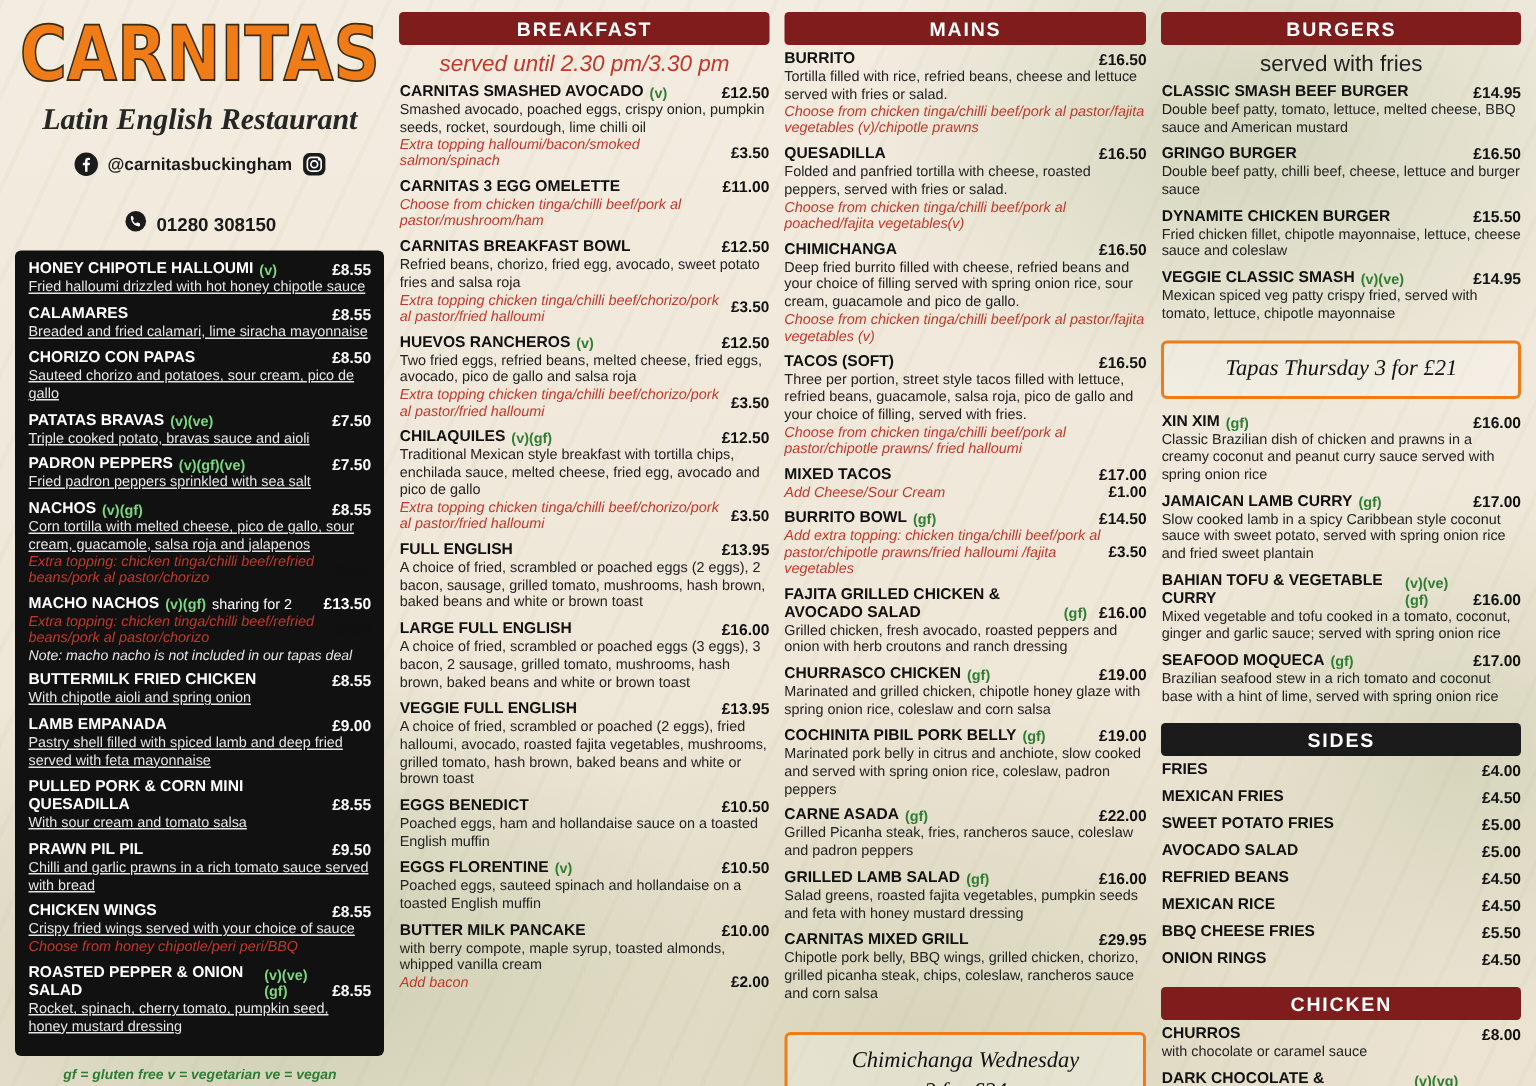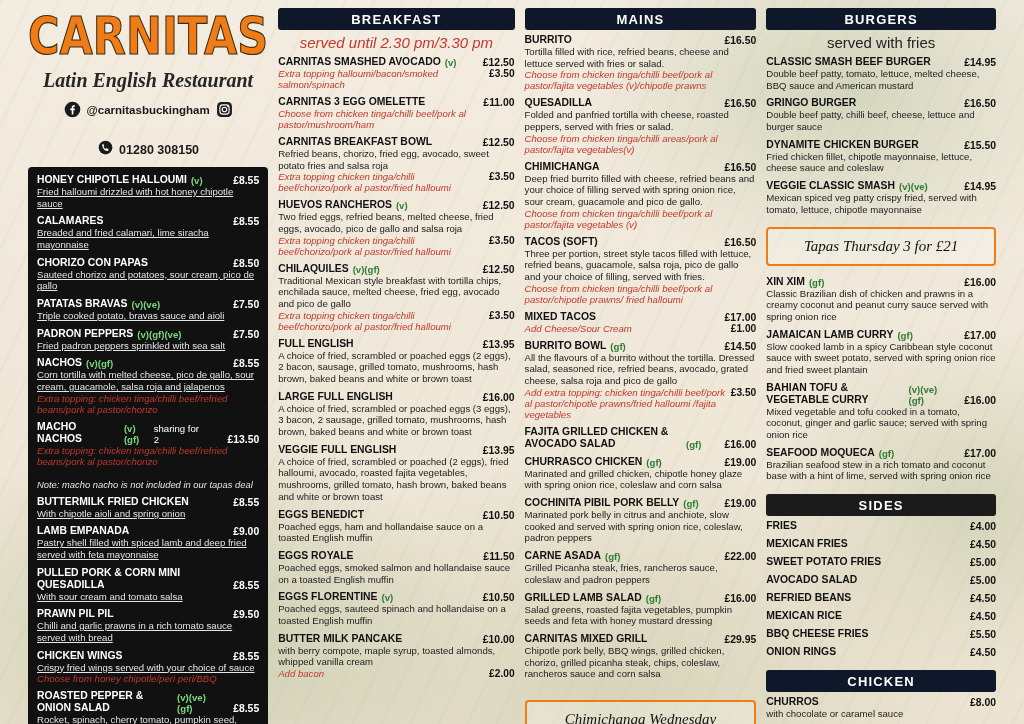--- a/index.html
+++ b/index.html
@@ -22,21 +22,21 @@
       linear-gradient(#f3ece0, #ece3d2);
     z-index:0;
   }
   .bg:before {
     content:"";
     position:absolute; inset:0;
     background:
       repeating-linear-gradient(115deg, rgba(150,170,110,0.10) 0px, rgba(150,170,110,0.10) 3px, rgba(0,0,0,0) 3px, rgba(0,0,0,0) 26px);
     opacity:.55;
   }
-  .page { position:relative; z-index:2; width:1024px; height:724px; padding:8px 28px; }
+  .page { position:relative; z-index:2; width:1024px; height:724px; padding:8px 10px; }
 
   .cols { display:flex; gap:10px; height:708px; }
   .col { }
   .col-1 { width:250px; }
   .col-2 { width:250px; }
   .col-3 { width:245px; }
   .col-4 { width:243px; }
 
   
   .logo-wrap { text-align:center; padding-top:4px; }
@@ -61,21 +61,21 @@
     margin-top:14px;
   }
   .socials { display:flex; align-items:center; justify-content:center; gap:6px; margin-top:9px; }
   .soc-icon { width:17px; height:17px; display:inline-block; }
   .soc-handle { font-size:11.5px; color:#1a1a1a; font-weight:bold; }
   .phone-row { display:flex; align-items:flex-end; justify-content:center; gap:5px; margin-top:22px; }
   .phone-num { font-size:12.5px; font-weight:bold; color:#1a1a1a; }
 
   
   .bar {
-    background:#0f172a;
+    background:#7f1d1d;
     color:#fff;
     text-align:center;
     font-weight:bold;
     font-size:13px;
     letter-spacing:1.2px;
     padding:4px 0 3px;
     border-radius:3px;
     margin-bottom:4px;
   }
   .bar.dark { background:#1b1b1b; color:#fff; }
@@ -92,37 +92,37 @@
   .item { margin-bottom:6px; }
   .item-head {
     display:flex; align-items:flex-end; gap:4px;
   }
   .item-name {
     font-weight:bold; font-size:10.4px; color:#111; text-transform:uppercase;
     line-height:1.15;
     flex:0 1 auto;
   }
   .dots { flex:1 1 auto; border-bottom:1px dotted rgba(0,0,0,0); height:8px; }
-  .price { font-weight:bold; font-size:10.4px; color:#111; white-space:nowrap;margin-left:15px; }
+  .price { font-weight:bold; font-size:10.4px; color:#111; white-space:nowrap; }
   .desc { font-size:9.6px; color:#222; line-height:1.22; margin-top:0px; }
   .note-it { font-size:9.4px; color:#222; font-style:italic; }
   .tag { color:#2e7d32; font-weight:bold; }
 
-  .sub-line { display:flex; align-items:flex-start; }
+  .sub-line { display:flex; align-items:center; }
   .sub-line .lbl { font-size:9.6px; color:#c0392b; font-style:italic; }
   .sub-line .pr { margin-left:auto; font-size:10.2px; font-weight:bold; color:#111; }
 
   
   .panel-black {
     background:#111; color:#fff; border-radius:4px; padding:7px 9px 8px;
   }
   .panel-black .item-name { color:#fff; }
   .panel-black .price { color:#fff; }
   .panel-black .desc { color:#e6e6e6;text-decoration:underline; }
-  .panel-black .note-it { color:#e6e6e6;margin-top:12px; }
+  .panel-black .note-it { color:#e6e6e6; }
   .panel-black .tag { color:#7bd87f; }
 
   
   .legend { margin-top:7px; font-size:9px; color:#222; text-align:center; }
   .legend .key { color:#2e7d32; font-weight:bold; font-style:italic; font-size:9.3px; }
   .legend p { margin:5px 2px; line-height:1.25; font-style:italic; }
 
   
   .promo {
     border:2px solid #f07c18;
@@ -321,20 +321,21 @@
       <div class="bar">BREAKFAST</div>
       <div class="sub-note">served until 2.30 pm/3.30 pm</div>
       <div id="breakfast-list">
           <div class="item">
             <div class="item-head">
               <span class="item-name">CARNITAS SMASHED AVOCADO</span>
               <span class="tag" style="font-size: 9.6px;">(v)</span>
               <span class="dots"></span>
               <span class="price">£12.50</span>
             </div>
+            <div class="desc">Smashed avocado, poached eggs, crispy onion, pumpkin seeds, rocket, sourdough, lime chilli oil</div>
             <div class="sub-line">
               <span class="lbl">Extra topping halloumi/bacon/smoked salmon/spinach</span>
               <span class="pr">£3.50</span>
             </div>
           </div>
           <div class="item">
             <div class="item-head">
               <span class="item-name">CARNITAS 3 EGG OMELETTE</span>
               <span class="dots"></span>
               <span class="price">£11.00</span>
@@ -405,28 +406,20 @@
             </div>
             <div class="desc">A choice of fried, scrambled or poached (2 eggs), fried halloumi, avocado, roasted fajita vegetables, mushrooms, grilled tomato, hash brown, baked beans and white or brown toast</div>
           </div>
           <div class="item">
             <div class="item-head">
               <span class="item-name">EGGS BENEDICT</span>
               <span class="dots"></span>
               <span class="price">£10.50</span>
             </div>
             <div class="desc">Poached eggs, ham and hollandaise sauce on a toasted English muffin</div>
-          </div>
-          <div class="item">
-            <div class="item-head">
-              <span class="item-name">EGGS ROYALE</span>
-              <span class="dots"></span>
-              <span class="price">£11.50</span>
-            </div>
-            <div class="desc">Poached eggs, smoked salmon and hollandaise sauce on a toasted English muffin</div>
           </div>
           <div class="item">
             <div class="item-head">
               <span class="item-name">EGGS FLORENTINE</span>
               <span class="tag" style="font-size: 9.6px;">(v)</span>
               <span class="dots"></span>
               <span class="price">£10.50</span>
             </div>
             <div class="desc">Poached eggs, sauteed spinach and hollandaise on a toasted English muffin</div>
           </div>
@@ -461,21 +454,21 @@
             </div>
           </div>
           <div class="item">
             <div class="item-head">
               <span class="item-name">QUESADILLA</span>
               <span class="dots"></span>
               <span class="price">£16.50</span>
             </div>
             <div class="desc">Folded and panfried tortilla with cheese, roasted peppers, served with fries or salad.</div>
             <div class="sub-line">
-              <span class="lbl">Choose from chicken tinga/chilli areas/pork al pastor/fajita vegetables(v)</span>
+              <span class="lbl">Choose from chicken tinga/chilli beef/pork al poached/fajita vegetables(v)</span>
             </div>
           </div>
           <div class="item">
             <div class="item-head">
               <span class="item-name">CHIMICHANGA</span>
               <span class="dots"></span>
               <span class="price">£16.50</span>
             </div>
             <div class="desc">Deep fried burrito filled with cheese, refried beans and your choice of filling served with spring onion rice, sour cream, guacamole and pico de gallo.</div>
             <div class="sub-line">
@@ -504,33 +497,33 @@
               <span class="pr">£1.00</span>
             </div>
           </div>
           <div class="item">
             <div class="item-head">
               <span class="item-name">BURRITO BOWL</span>
               <span class="tag" style="font-size: 9.6px;">(gf)</span>
               <span class="dots"></span>
               <span class="price">£14.50</span>
             </div>
-            <div class="desc">All the flavours of a burrito without the tortilla. Dressed salad, seasoned rice, refried beans, avocado, grated cheese, salsa roja and pico de gallo</div>
             <div class="sub-line">
               <span class="lbl">Add extra topping: chicken tinga/chilli beef/pork al pastor/chipotle prawns/fried halloumi /fajita vegetables</span>
               <span class="pr">£3.50</span>
             </div>
           </div>
           <div class="item">
             <div class="item-head">
               <span class="item-name">FAJITA GRILLED CHICKEN &amp; AVOCADO SALAD</span>
               <span class="tag" style="font-size: 9.6px;">(gf)</span>
               <span class="dots"></span>
               <span class="price">£16.00</span>
             </div>
+            <div class="desc">Grilled chicken, fresh avocado, roasted peppers and onion with herb croutons and ranch dressing</div>
           </div>
           <div class="item">
             <div class="item-head">
               <span class="item-name">CHURRASCO CHICKEN</span>
               <span class="tag" style="font-size: 9.6px;">(gf)</span>
               <span class="dots"></span>
               <span class="price">£19.00</span>
             </div>
             <div class="desc">Marinated and grilled chicken, chipotle honey glaze with spring onion rice, coleslaw and corn salsa</div>
           </div>

